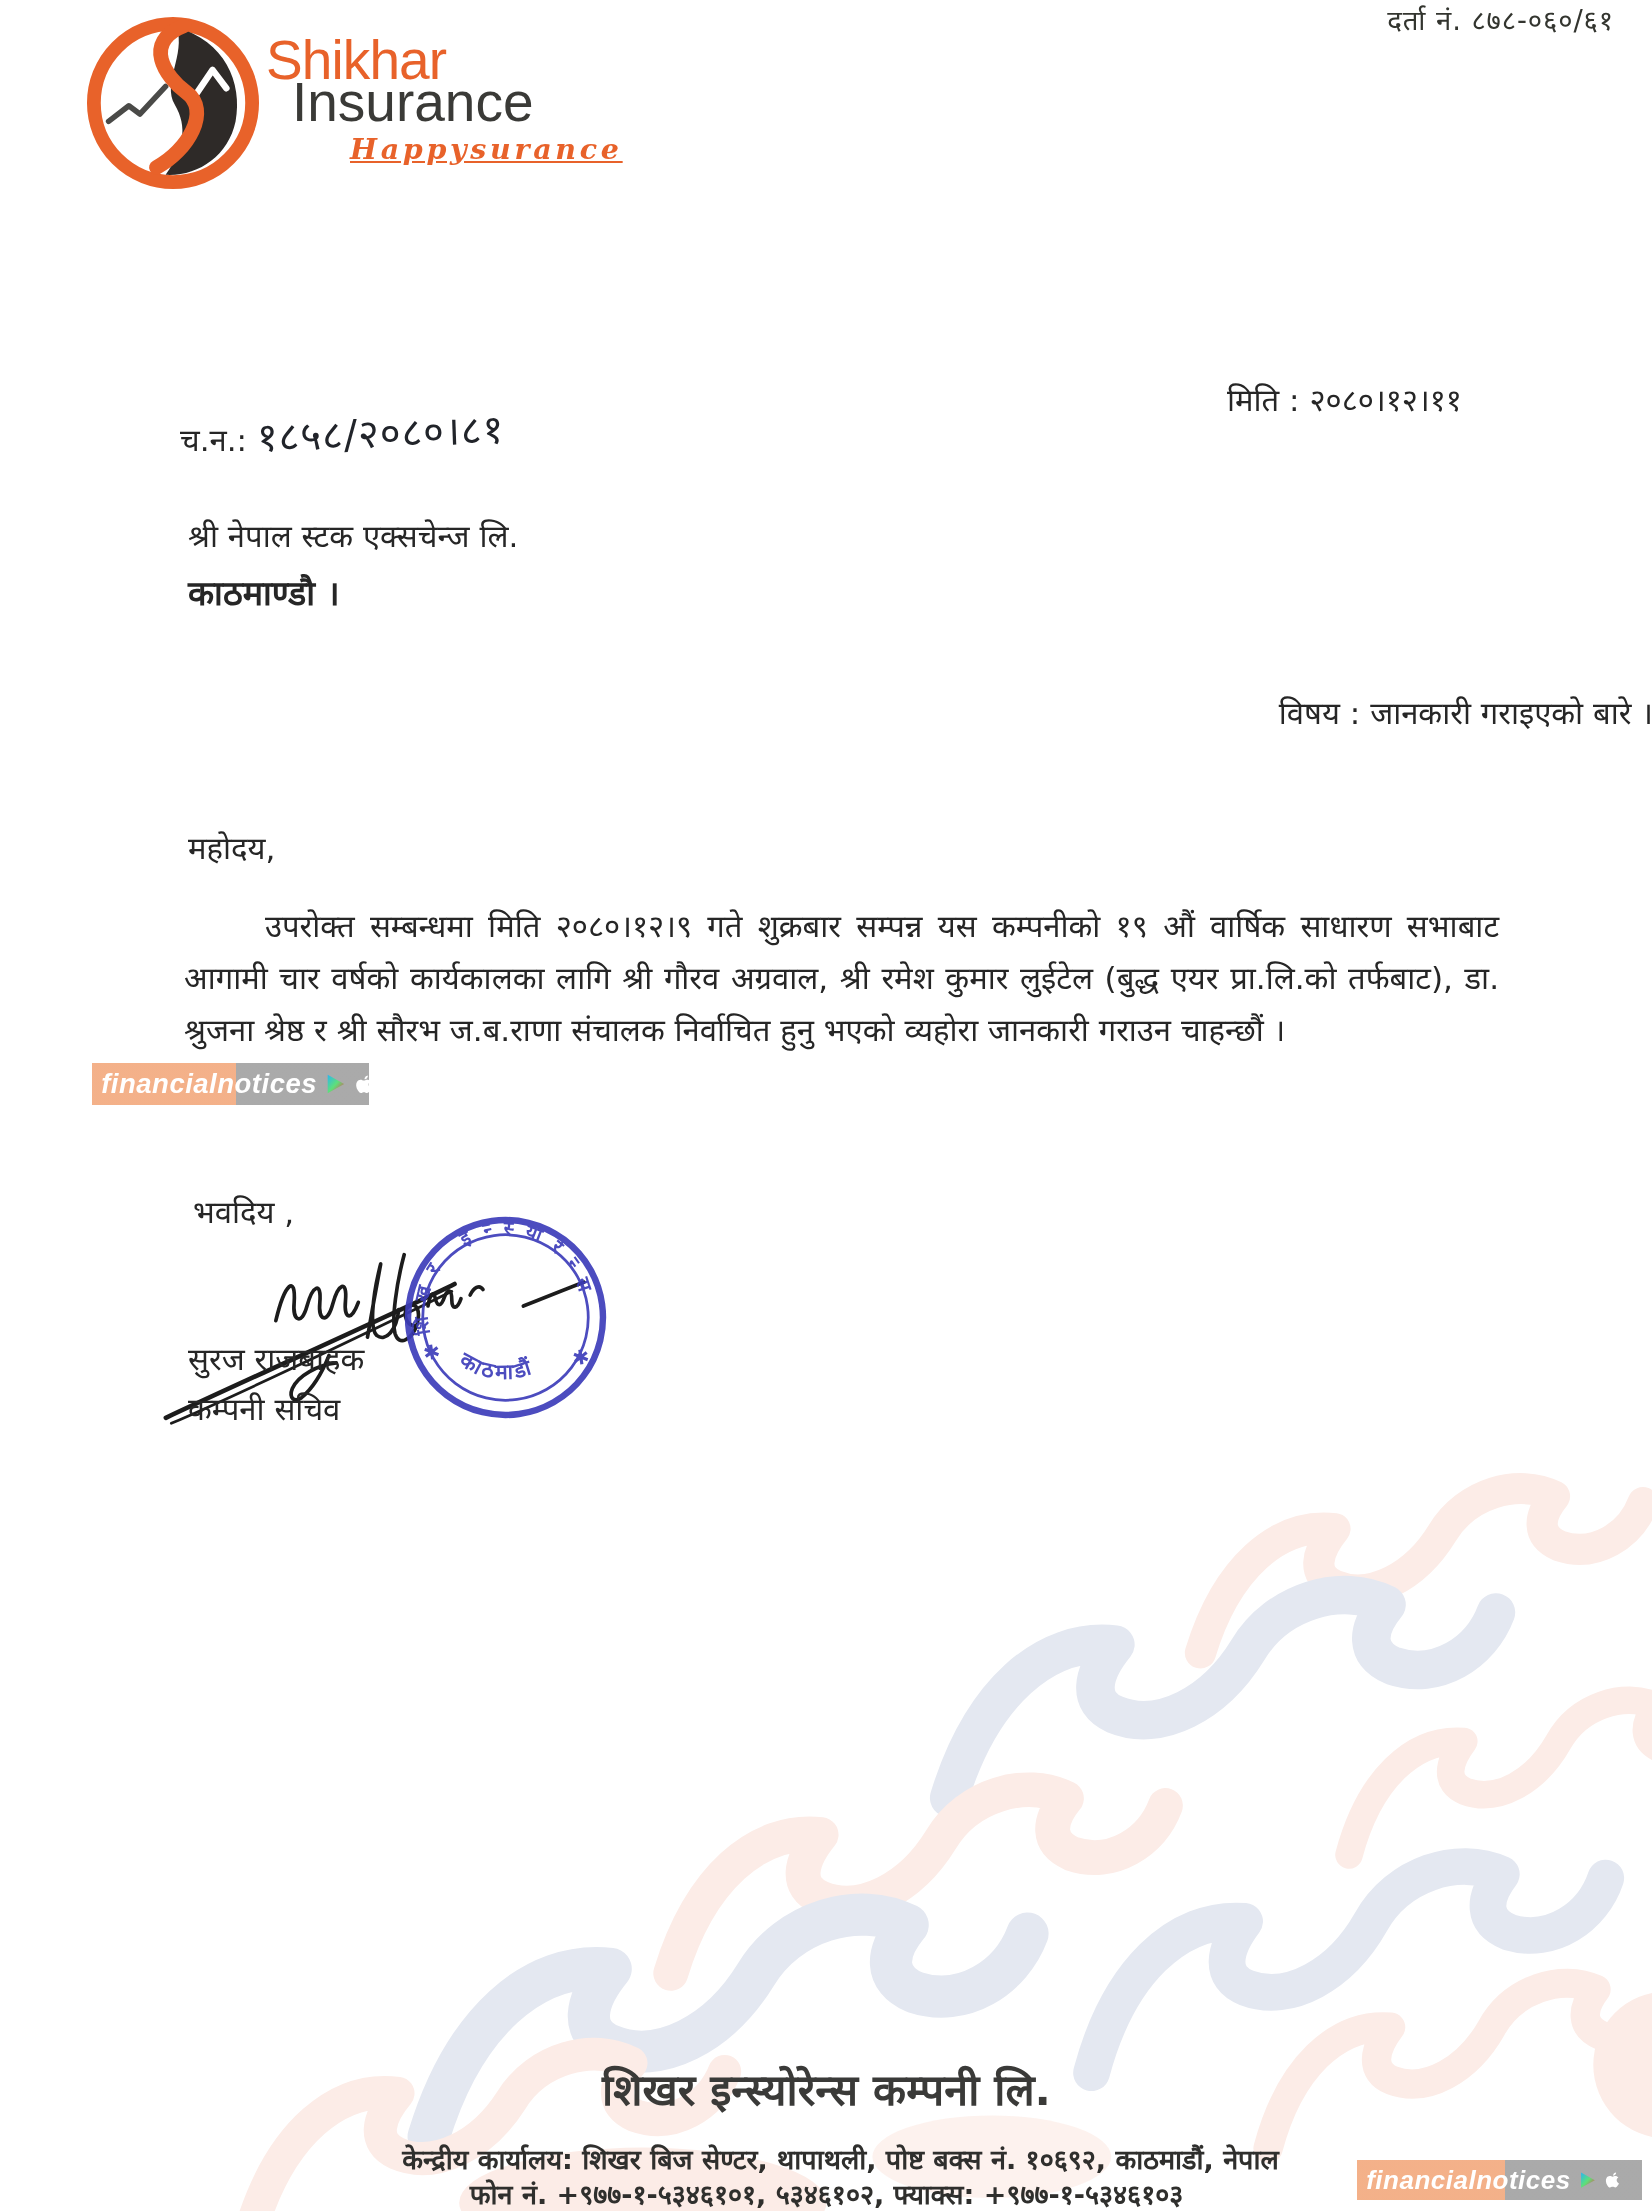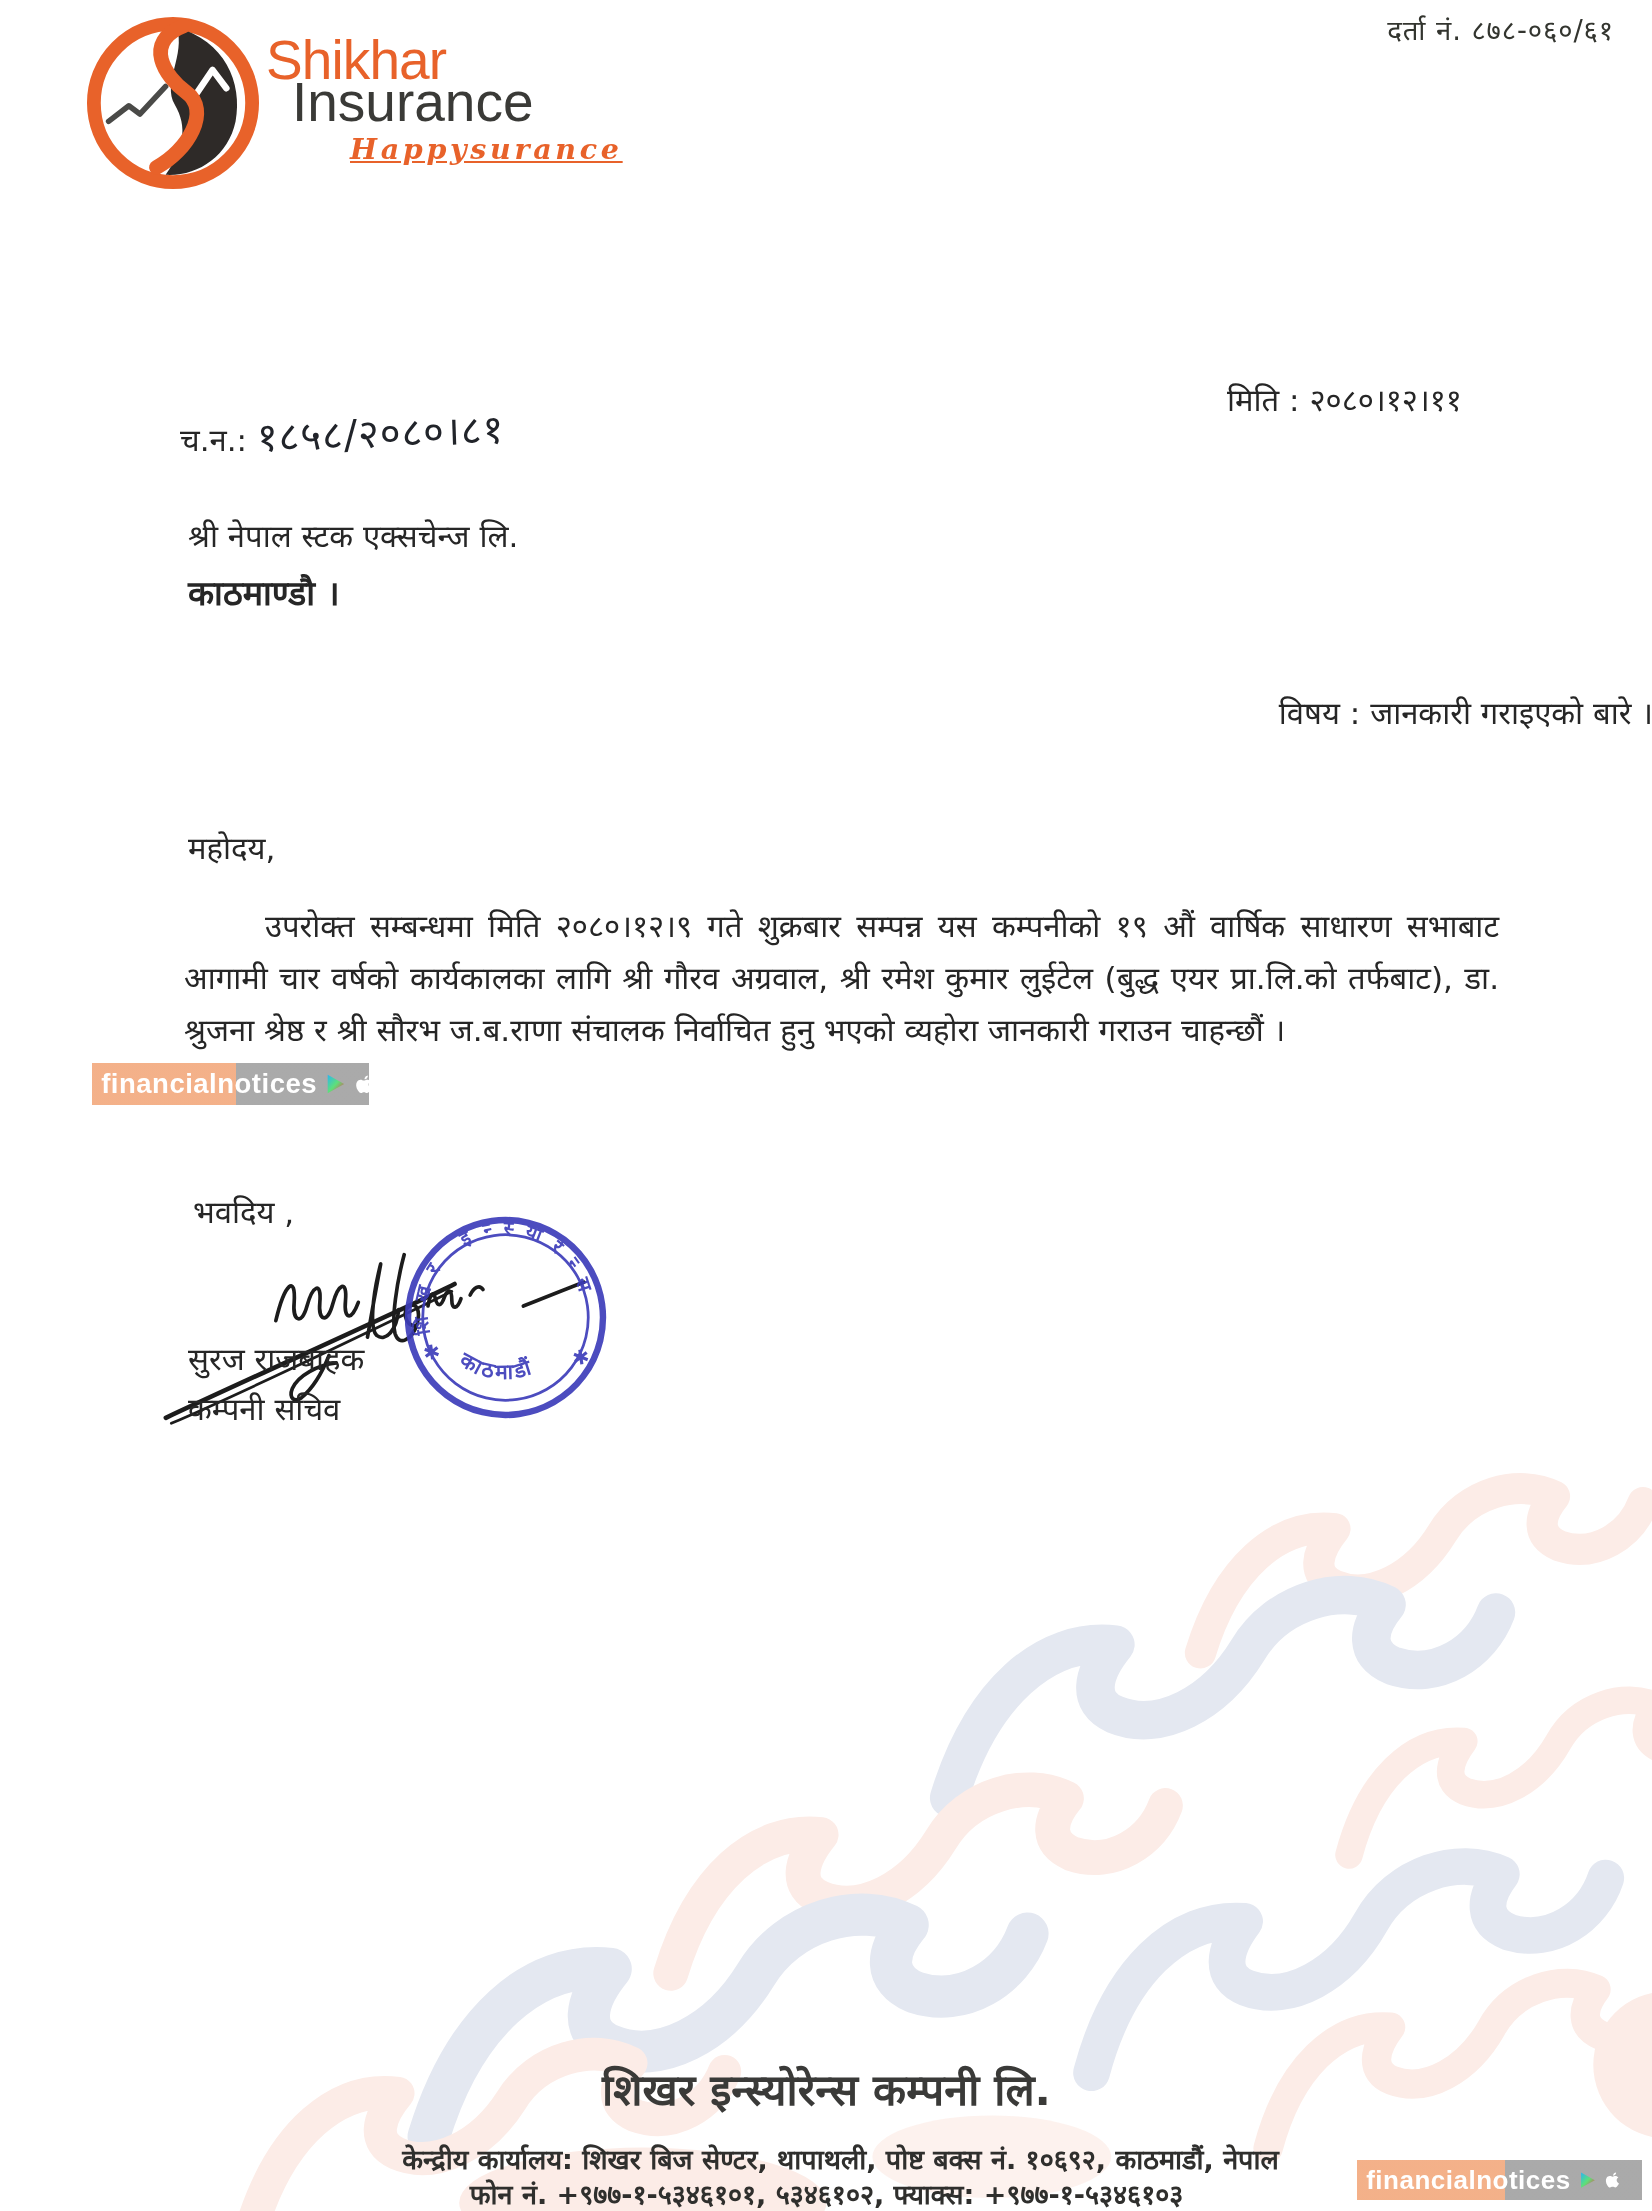--- a/index.html
+++ b/index.html
@@ -5,21 +5,21 @@
   html,body{margin:0;padding:0;background:#888;}
   .page{
     position:relative;width:1653px;height:2211px;margin:0 auto;
     background:#ffffff;overflow:hidden;
     font-family:"DejaVu Sans",sans-serif;color:#262626;
   }
   .abs{position:absolute;}
   .z1{z-index:1;} .z2{z-index:2;} .z3{z-index:3;}
 
   
-  .reg-no{top:11px;right:39px;font-size:27.5px;color:#33352f;letter-spacing:0.9px;}
+  .reg-no{top:1px;right:39px;font-size:27.5px;color:#33352f;letter-spacing:0.9px;}
   .logo{left:81px;top:9.2px;width:551px;height:193px;}
   .logo-mark{position:absolute;left:0;top:1.8px;}
   .logo-text{position:absolute;left:185px;top:24px;font-family:"Liberation Sans",sans-serif;}
   .brand1{font-size:55px;line-height:55px;color:#e8622a;letter-spacing:-0.9px;}
   .brand2{font-size:55px;line-height:55px;color:#3a3a37;margin-top:-13px;margin-left:26px;}
   .tagline{font-size:28.5px;color:#e8622a;font-style:italic;font-weight:bold;
            font-family:"DejaVu Serif",serif;letter-spacing:3.7px;margin-left:84px;margin-top:1.8px;text-decoration:underline;}
 
   
   .date-line{left:1227px;top:378px;font-size:31px;}
@@ -45,21 +45,21 @@
   .f-addr{left:0;top:2140px;width:100%;text-align:center;font-size:27px;font-weight:bold;color:#2f2f2d;padding-left:14px;}
   .f-phone{left:0;top:2175px;width:100%;text-align:center;font-size:27px;font-weight:bold;color:#2f2f2d;}
 
   
   .wm{display:flex;align-items:center;gap:7.3px;box-sizing:border-box;padding:0 9.2px;
       background:linear-gradient(90deg,rgba(242,166,121,.88) 0%,rgba(242,166,121,.88) 52%,
                                  rgba(155,155,155,.85) 52%,rgba(155,155,155,.85) 100%);}
   .wm-mid{left:92px;top:1063px;width:277px;height:42px;}
   .wm-br{left:1357px;top:2160px;width:285px;height:40px;}
   .wm-text{color:#ffffff;font-weight:bold;font-size:27.5px;letter-spacing:0.5px;
-           font-family:"Liberation Sans",sans-serif;}
+           font-family:"Liberation Sans",sans-serif;font-style:italic;}
   .wm-br .wm-text{font-size:26px;}
   .wm-icon{display:inline-flex;align-items:center;}
 
   .waves{left:0;top:1422px;pointer-events:none;}
 </style>
 </head>
 <body>
 
 <div class="page">
 

